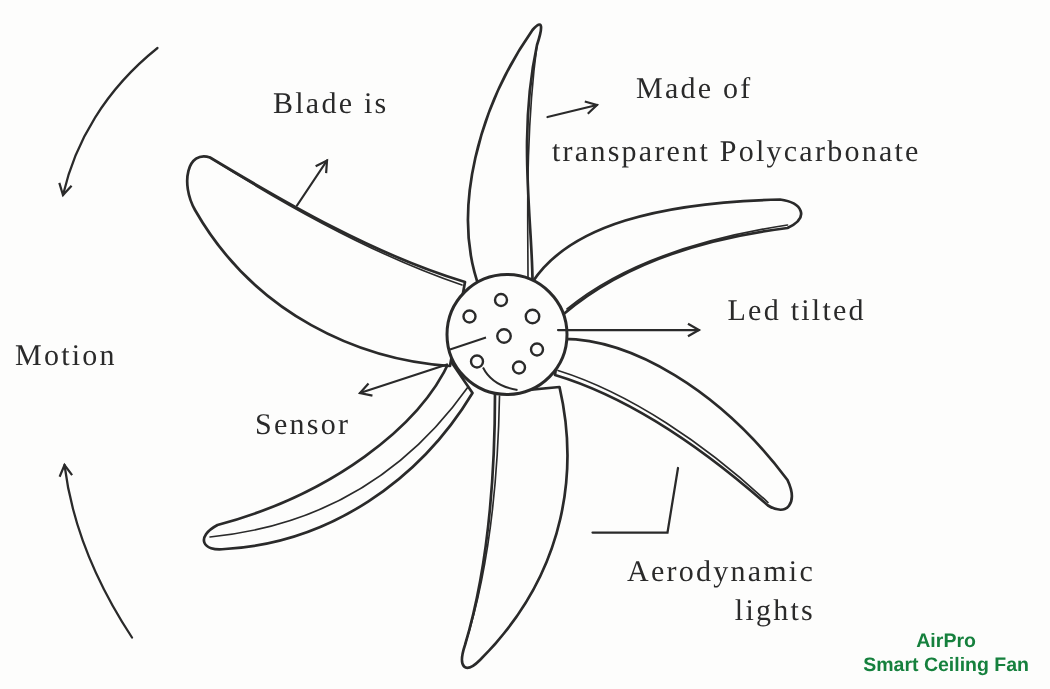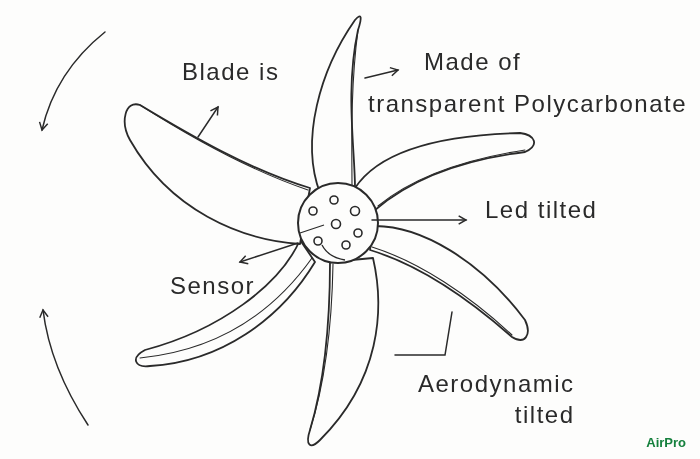--- a/index.html
+++ b/index.html
@@ -5,23 +5,23 @@
     html, body { margin: 0; padding: 0; }
     body {
       width: 700px; height: 459px; overflow: hidden;
       background: #fdfdfc;
       position: relative;
       font-family: "DejaVu Sans", sans-serif;
     }
     #canvas { position: absolute; left: 0; top: 0; }
     .hand {
       position: absolute;
-      font-family: Liberation Sans, sans-serif;
+      font-family: Liberation Serif, serif;
       color: #2a2a2a;
-      font-size: 24px;
+      font-size: 20px;
       letter-spacing: 1.5px;
       line-height: 1.15;
       white-space: nowrap;
     }
     .brand {
       position: absolute;
       right: 14px; bottom: 8px;
       text-align: center;
       font-family: "Liberation Sans", sans-serif;
       font-weight: bold;
@@ -104,24 +104,26 @@
 </div>
 
 <div class="hand" style="left:420px; top:48px;">
   <div style="padding-left:4px;">Made of</div>
 </div>
 <div class="hand" style="left:368px; top:90px;">transparent Polycarbonate</div>
 
 <div class="hand" style="left:485px; top:196px;">Led tilted</div>
 
 <div class="hand" style="left:10px; top:218px; text-align:center;">
+  <div style="margin-top:8px;">Motion</div>
 </div>
 
 <div class="hand" style="left:170px; top:272px;">Sensor</div>
 
 <div class="hand" style="left:418px; top:370px; text-align:right;">
   <div>Aerodynamic</div>
-  <div style="margin-top:3px;">tilted</div>
+  <div style="margin-top:3px;">lights</div>
 </div>
 
 <div class="brand">
   <div>AirPro</div>
+  <div>Smart Ceiling Fan</div>
 </div>
 
 </body></html>

